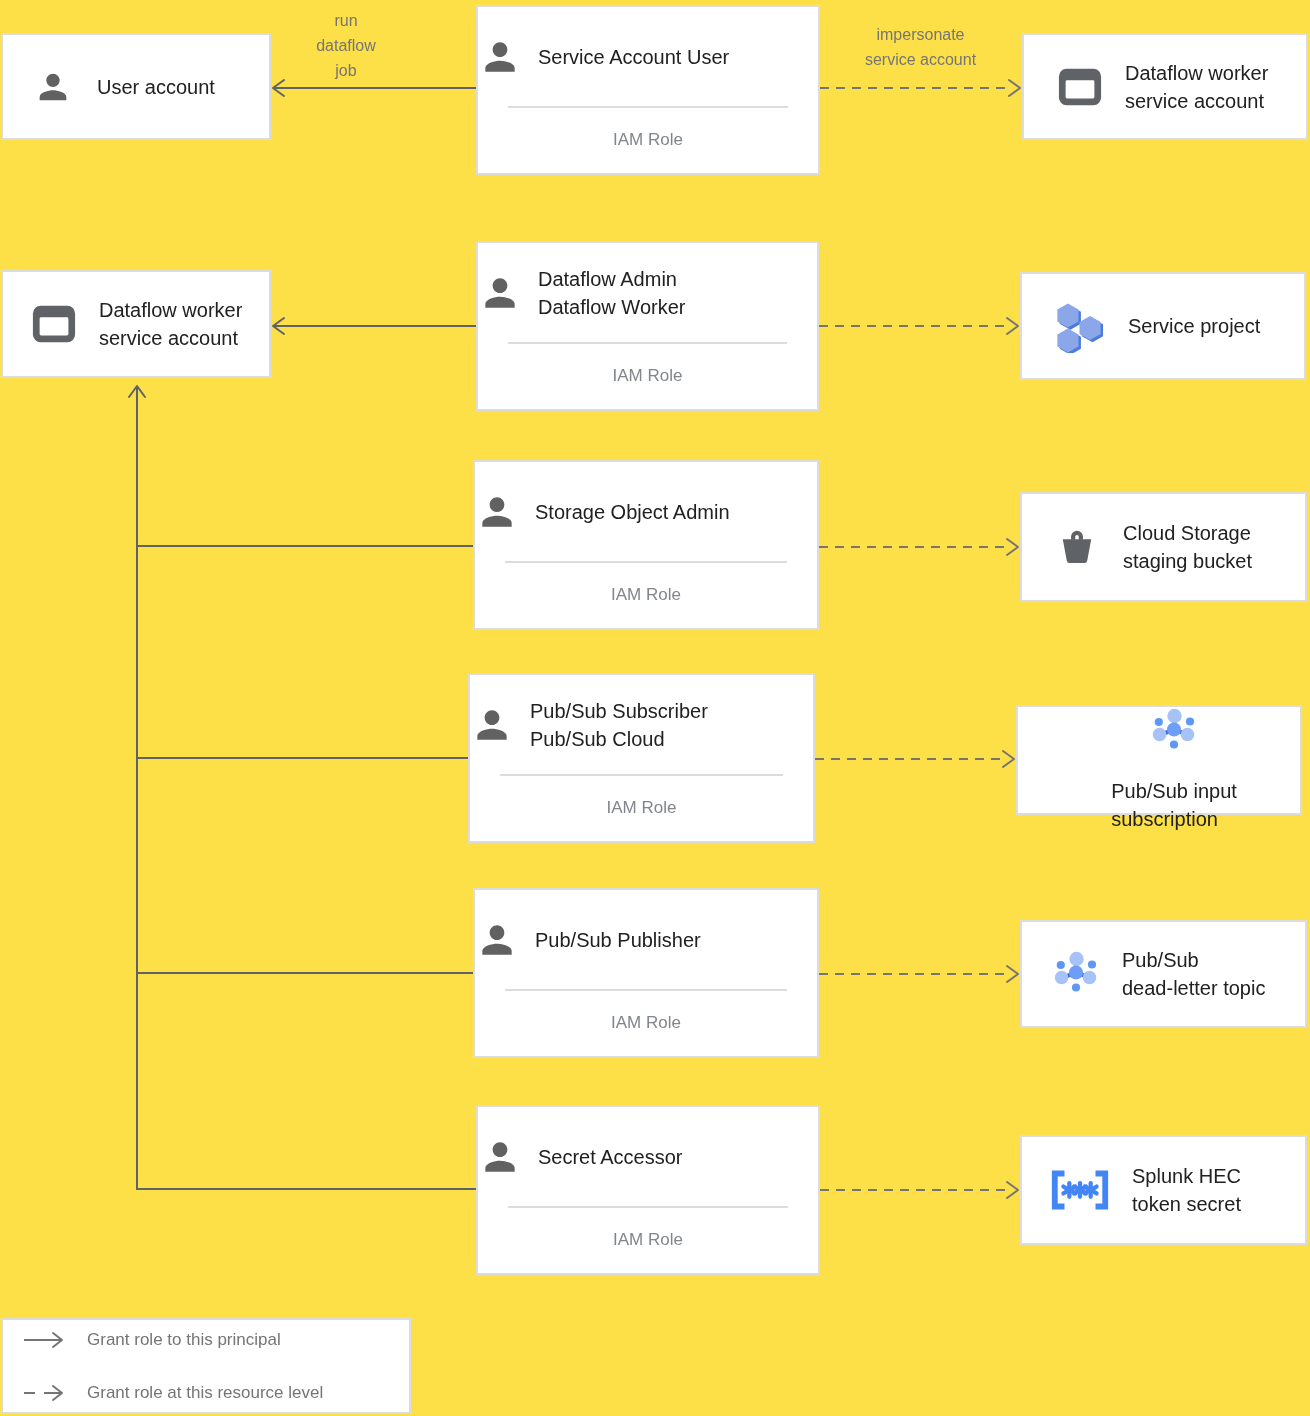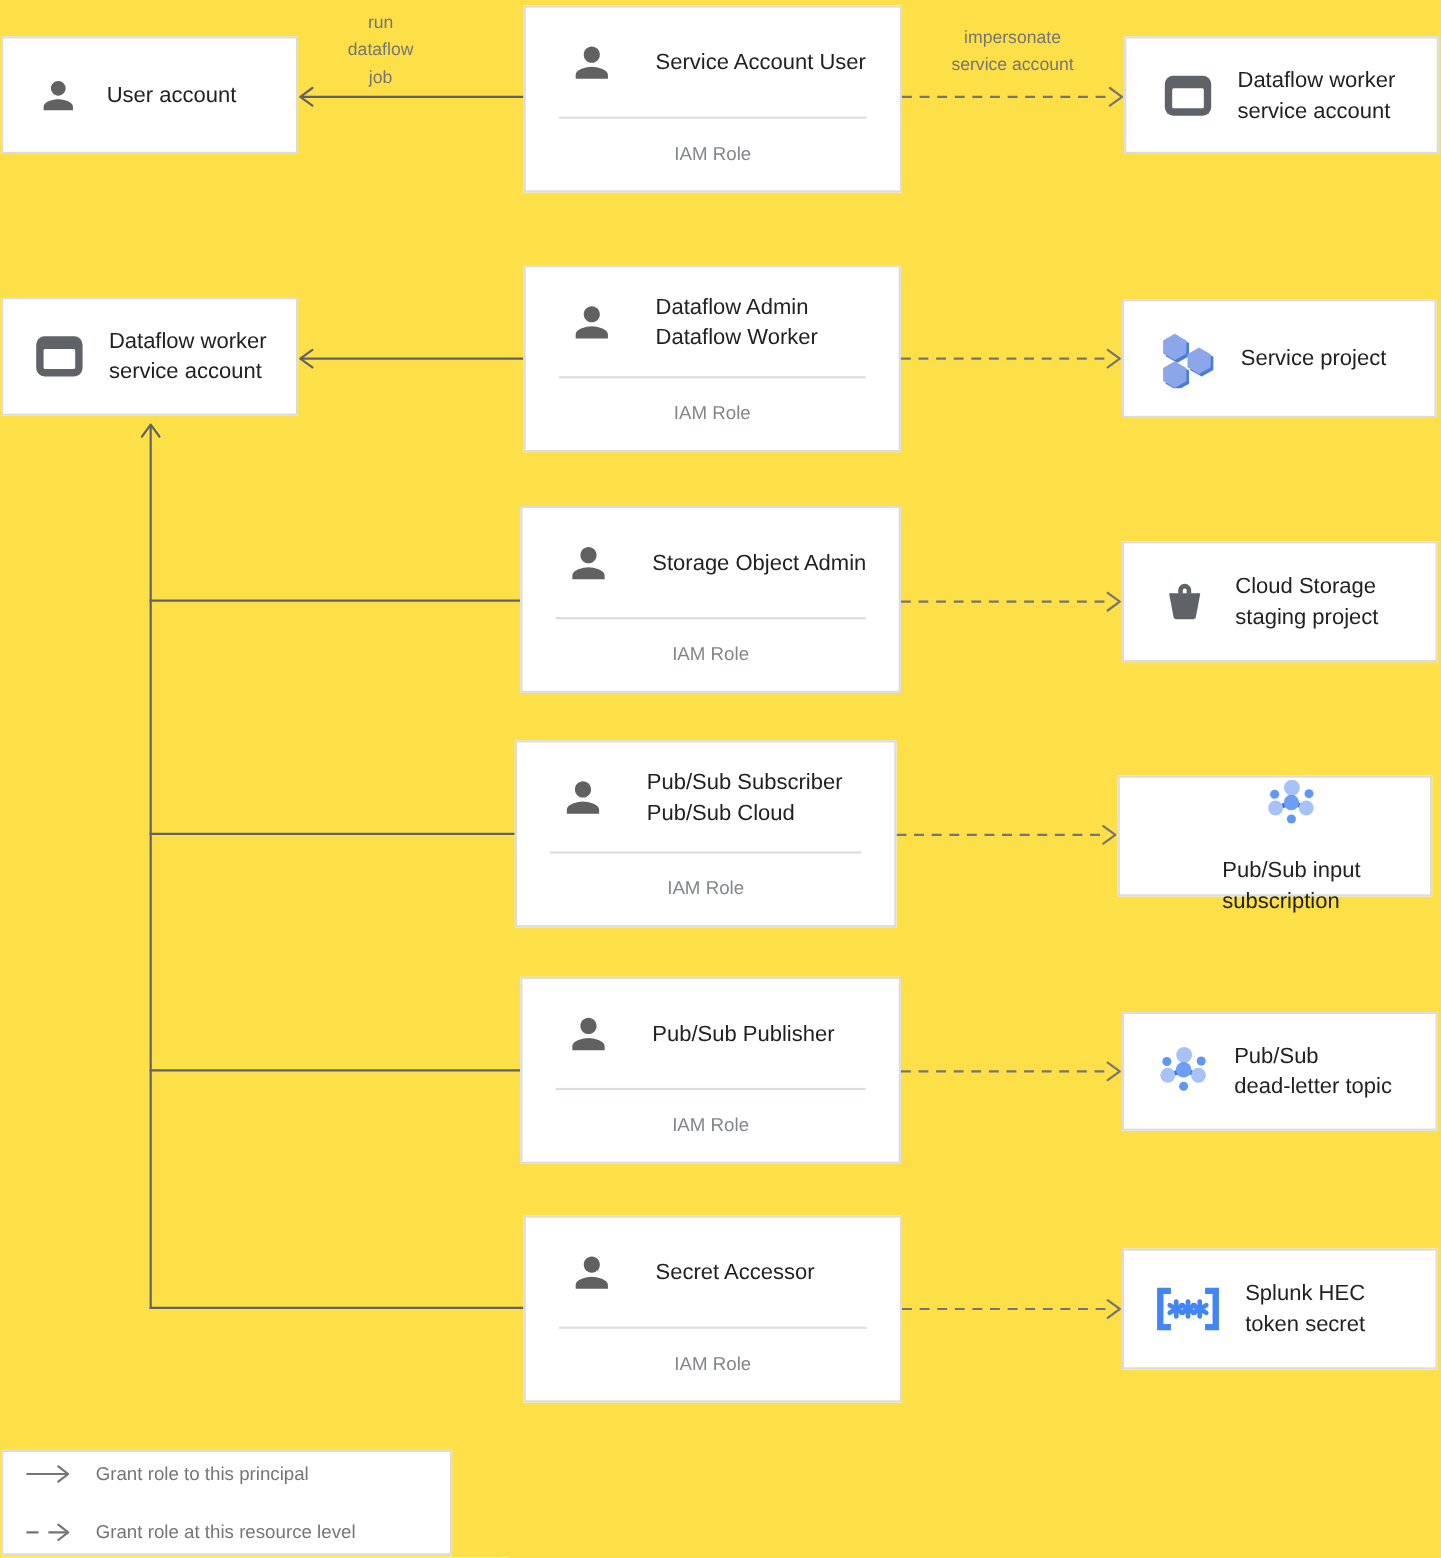--- a/index.html
+++ b/index.html
@@ -11,21 +11,21 @@
   .edge-solid line{stroke:#5f6368;stroke-width:2;}
   .edge-solid polyline{stroke:#5f6368;stroke-width:2;fill:none;stroke-linejoin:round;stroke-linecap:round;}
   .edge-dashed line{stroke:#757575;stroke-width:2;stroke-dasharray:9 7;}
   .edge-dashed polyline{stroke:#757575;stroke-width:2;fill:none;stroke-linejoin:round;stroke-linecap:round;}
 
   .node{position:absolute;background:#fff;border:2px solid #dcdcdc;box-sizing:border-box;}
   .res-box{display:flex;align-items:center;gap:24px;padding-left:30px;}
   .res-label{font-size:20px;color:#212121;line-height:28px;white-space:pre-line;}
 
   .iam-box{}
-  .iam-top{height:99px;display:flex;align-items:center;gap:36px;padding-left:38px;}
+  .iam-top{height:99px;display:flex;align-items:center;gap:16px;}
   .iam-title{font-size:20px;color:#212121;line-height:28px;white-space:pre-line;}
   .iam-divider{border-top:2px solid #dadce0;margin:0 30px;}
   .iam-sub{height:63px;display:flex;align-items:center;justify-content:center;font-size:17px;color:#80868b;}
 
   .edge-label{position:absolute;font-size:16px;line-height:25px;color:#757575;text-align:center;white-space:pre-line;}
 
   .legend{position:absolute;border:2px solid #dcdcdc;box-sizing:border-box;background:#fff;
     display:flex;flex-direction:column;justify-content:center;gap:33px;padding-left:20px;}
   .legend-row{display:flex;align-items:center;gap:18px;}
   .legend-row span{font-size:17px;color:#757575;}
@@ -197,21 +197,21 @@
   </div>
 
   <div class="node res-box" style="left:1020px;top:492px;width:287px;height:110px;gap:24px;padding-left:33px;">
     <span class="icon">
       <svg width="44" height="44" viewBox="0 0 48 48">
         <path d="M17.5 16v-3.2a6.5 6.5 0 0 1 13 0V16h-4.6v-3.2a1.9 1.9 0 0 0-3.8 0V16z" fill="#5f6368"></path>
         <path d="M8.5 15.5h31l-4.3 23.2a3.2 3.2 0 0 1-3.1 2.8H15.9a3.2 3.2 0 0 1-3.1-2.8z" fill="#5f6368"></path>
       </svg>
     </span>
     <span class="res-label">Cloud Storage
-staging project</span>
+staging bucket</span>
   </div>
 
   <div class="node iam-box" style="left:468px;top:673px;width:347px;height:170px;">
     <div class="iam-top">
       <span class="icon">
         <svg width="44" height="44" viewBox="0 0 24 24">
             <path fill="#616161" d="M12 12c2.21 0 4-1.79 4-4s-1.79-4-4-4-4 1.79-4 4 1.79 4 4 4zm0 2c-2.67 0-8 1.34-8 4v2h16v-2c0-2.66-5.33-4-8-4z"></path>
           </svg>
       </span>
       <span class="iam-title">Pub/Sub Subscriber

